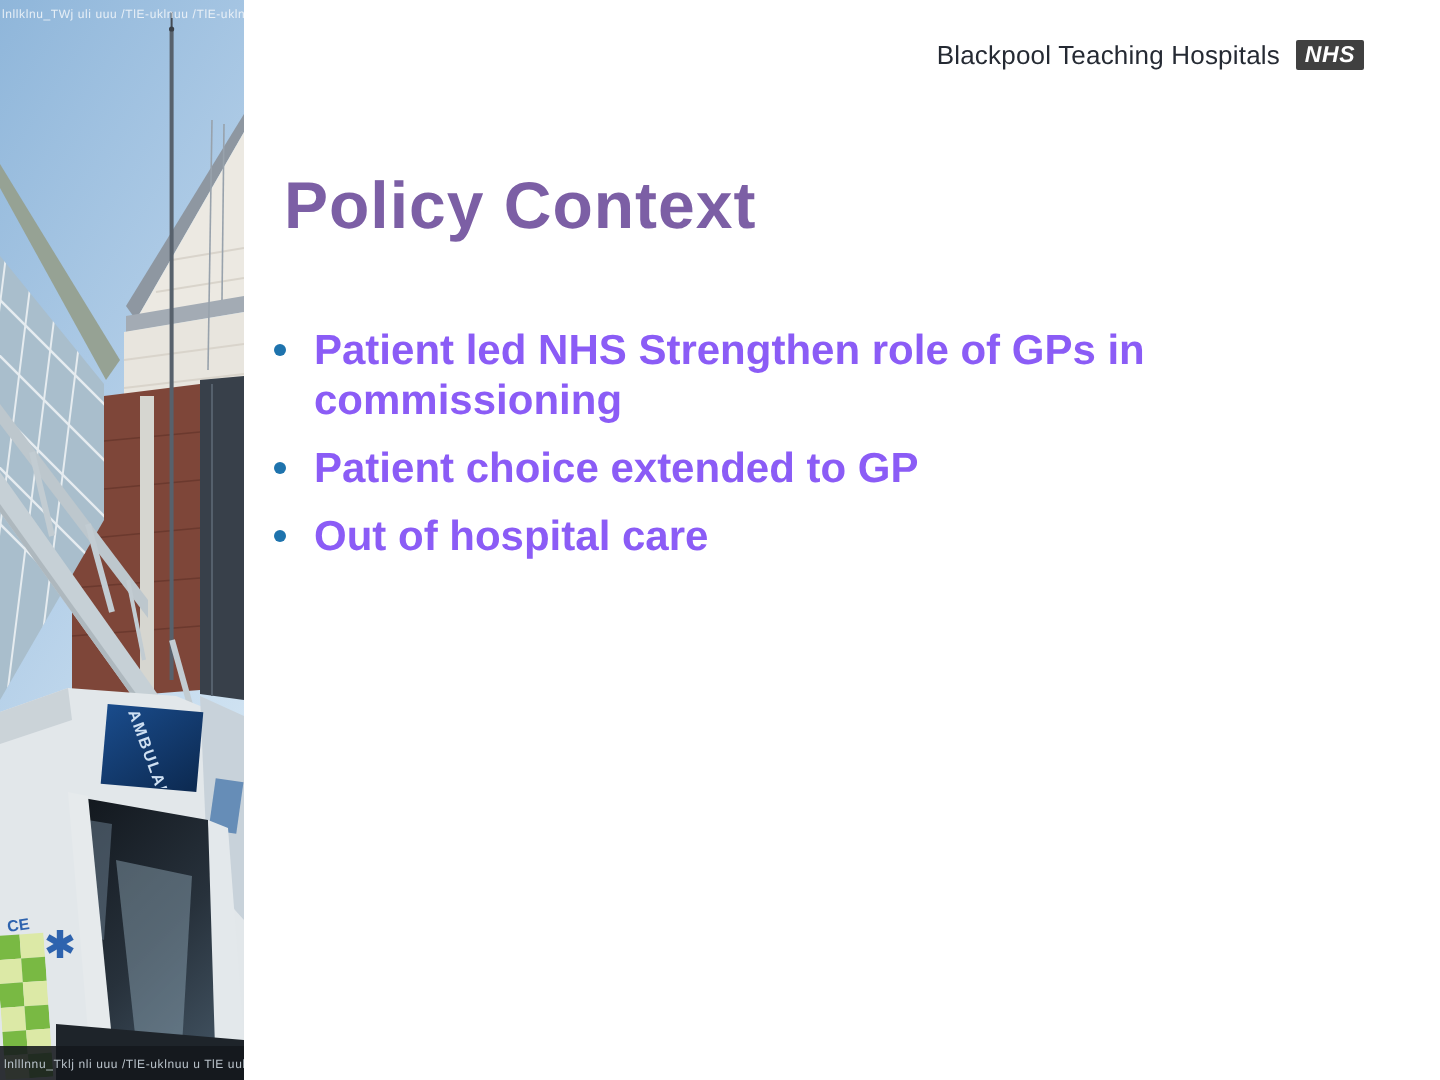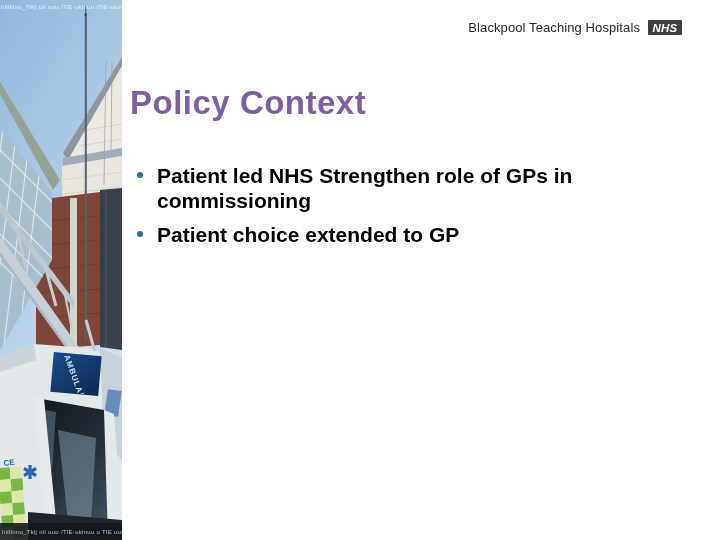--- a/index.html
+++ b/index.html
@@ -14,31 +14,31 @@
   .org-name{font-size:13px;color:#252a33;letter-spacing:.1px;}
   .nhs-logo{
     width:34px;height:15px;background:#404040;color:#ffffff;
     display:flex;align-items:center;justify-content:center;
     font-style:italic;font-weight:bold;font-size:11.5px;letter-spacing:.3px;
     border-radius:1px;
   }
   .brand-sub{margin-top:3px;margin-right:33px;font-size:7.5px;color:#71a0bc;letter-spacing:.2px;}
   
   .title{
-    position:absolute;left:130px;top:84px;margin:0;
+    position:absolute;left:142px;top:84px;margin:0;
     font-size:33px;font-weight:bold;color:#7c5fa5;letter-spacing:.5px;
   }
   
   .bullets{
     position:absolute;left:131px;top:163px;width:500px;margin:0;padding:0;
     list-style:none;
   }
   .bullets li{
     position:relative;padding-left:26px;margin:0 0 9px 0;
-    font-size:21px;font-weight:bold;color:#000000;line-height:25px;
+    font-size:21px;font-weight:bold;color:#8b5cf6;line-height:25px;
   }
   .bullets li::before{
     content:"";position:absolute;left:6px;top:9px;width:6px;height:6px;
     border-radius:50%;background:#1e73ad;
   }
 </style>
 </head>
 <body>
 
 <div class="slide">
@@ -185,15 +185,16 @@
       <span class="org-name">Blackpool Teaching Hospitals</span>
       <span class="nhs-logo">NHS</span>
     </div>
   </div>
 
   <h1 class="title">Policy Context</h1>
 
   <ul class="bullets">
     <li>Patient led NHS Strengthen role of GPs in commissioning</li>
     <li>Patient choice extended to GP</li>
+    <li>Out of hospital care</li>
   </ul>
 
 </div>
 
 </body></html>

